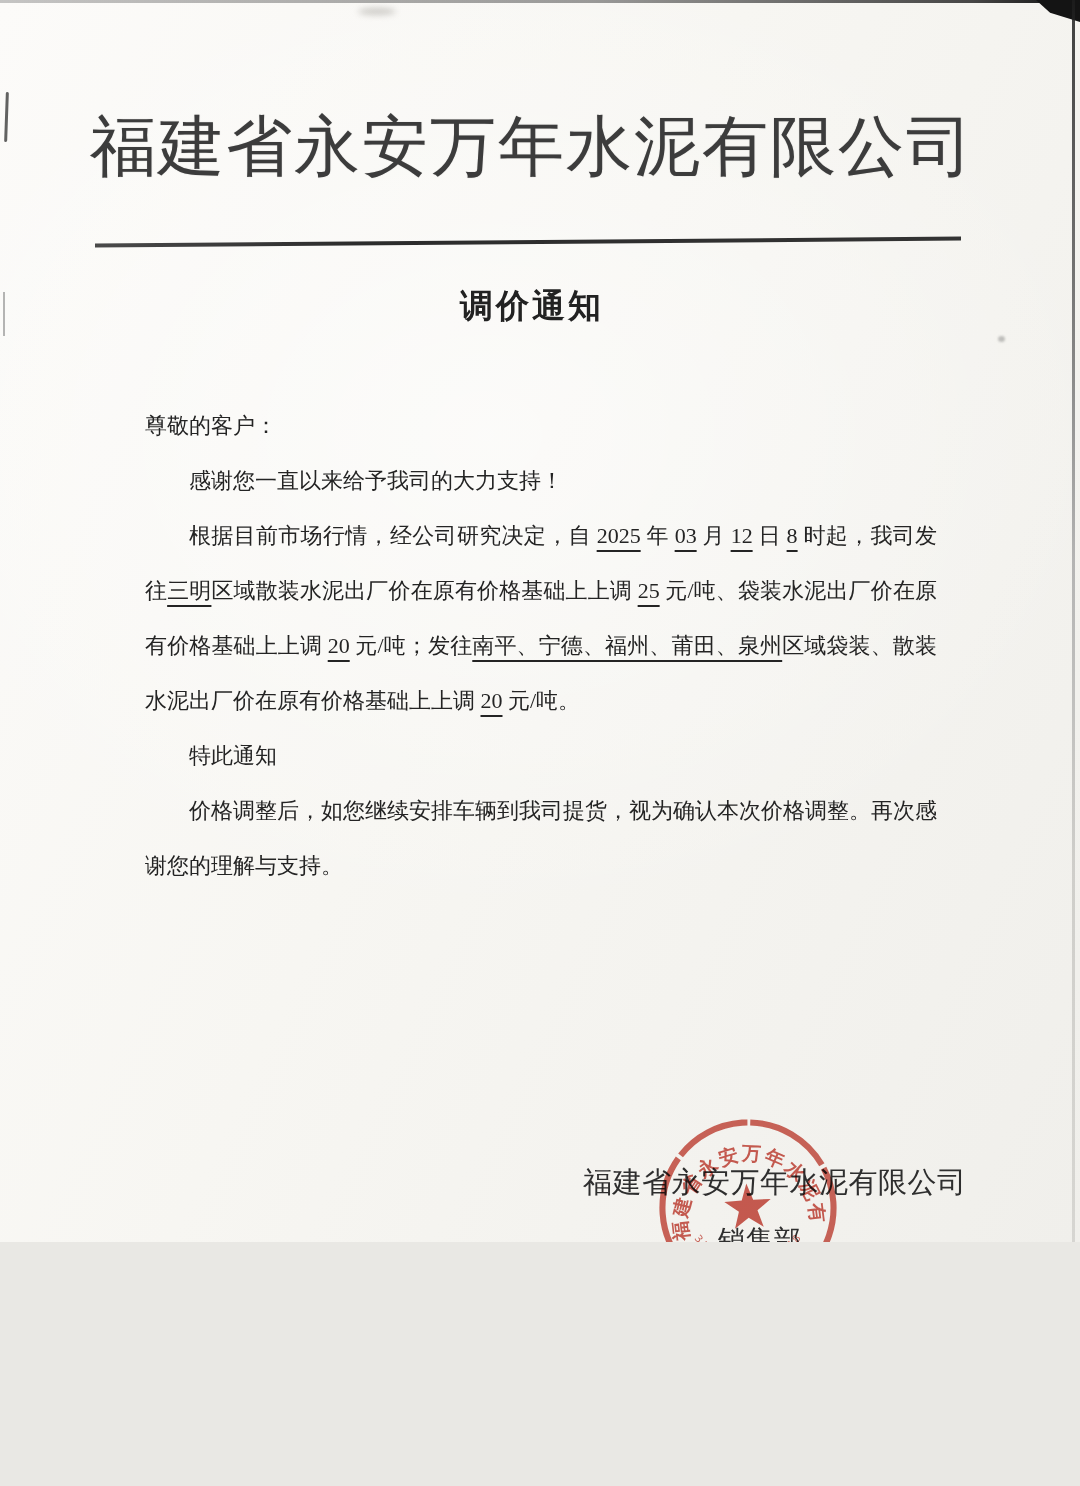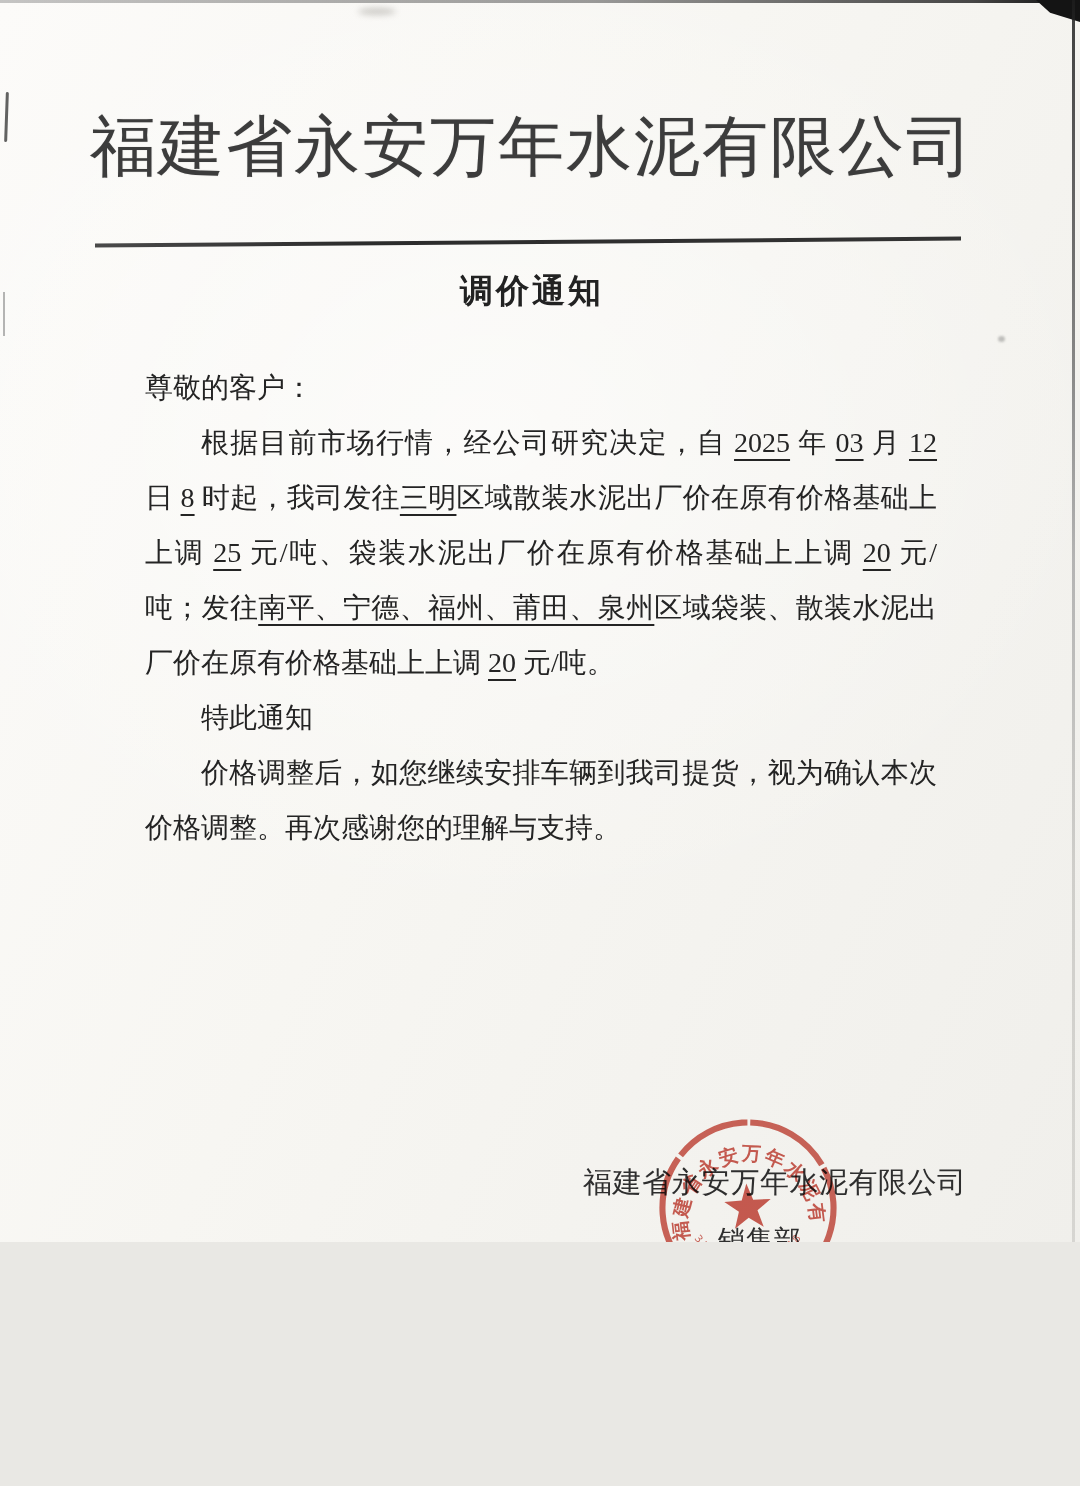--- a/index.html
+++ b/index.html
@@ -58,28 +58,28 @@
     color: #3c3c3c; line-height: 1.6;
     text-shadow: 0 0 1px rgba(60,60,60,.35);
   }
   .letterhead-rule {
     position: absolute; top: 240px; left: 95px; width: 866px; height: 4px;
     background: linear-gradient(90deg, #4a4a4a, #2c2c2c 30%, #333 100%);
     transform: rotate(-0.45deg);
   }
   .doc-title {
     position: absolute; top: 268px; left: 0; right: 16px;
-    margin: 1px; text-align: center;
+    margin: 16px; text-align: center;
     font-size: 33px; font-weight: 700; letter-spacing: 3px; color: #222;
   }
 
   
   .letter-body {
-    position: absolute; top: 360px; left: 145px; width: 792px;
-    font-size: 28px; line-height: 55px; color: #242424;
+    position: absolute; top: 398px; left: 145px; width: 792px;
+    font-size: 22px; line-height: 55px; color: #242424;
     text-align: justify;
   }
   .letter-body p { margin: 0; }
   .indent { text-indent: 2em; }
   .regards { text-indent: 3.6em; }
   .u {
     text-decoration: underline;
     text-decoration-thickness: 2px;
     text-underline-offset: 7px;
     margin-top: 20px;
@@ -140,20 +140,21 @@
   <div class="left-mark-2"></div>
   <div class="smudge-top"></div>
   <div class="dot-right"></div>
 
   <h1 class="company-title">福建省永安万年水泥有限公司</h1>
   <div class="letterhead-rule"></div>
   <h2 class="doc-title">调价通知</h2>
 
   <main class="letter-body">
     <p>尊敬的客户：</p>
+    <p class="indent">感谢您一直以来给予我司的大力支持！</p>
     <p class="indent"><span>根据目前市场行情，经公司研究决定，自 </span><span class="u">2025</span><span> 年 </span><span class="u">03</span><span> 月 </span><span class="u">12</span><span> 日 </span><span class="u">8</span><span> 时起，我司发往</span><span class="u">三明</span><span>区域散装水泥出厂价在原有价格基础上上调 </span><span class="u">25</span><span> 元/吨、袋装水泥出厂价在原有价格基础上上调 </span><span class="u">20</span><span> 元/吨；发往</span><span class="u">南平、宁德、福州、莆田、泉州</span><span>区域袋装、散装水泥出厂价在原有价格基础上上调 </span><span class="u">20</span><span> 元/吨。</span></p>
     <p class="indent">特此通知</p>
     <p class="indent">价格调整后，如您继续安排车辆到我司提货，视为确认本次价格调整。再次感谢您的理解与支持。</p>
   </main>
 
   <div class="sig-company">福建省永安万年水泥有限公司</div>
   <div class="sig-dept">销售部</div>
   <div class="sig-date">2025 年 03 月 11 日</div>
 
   <svg class="seal" viewBox="0 0 200 200">

